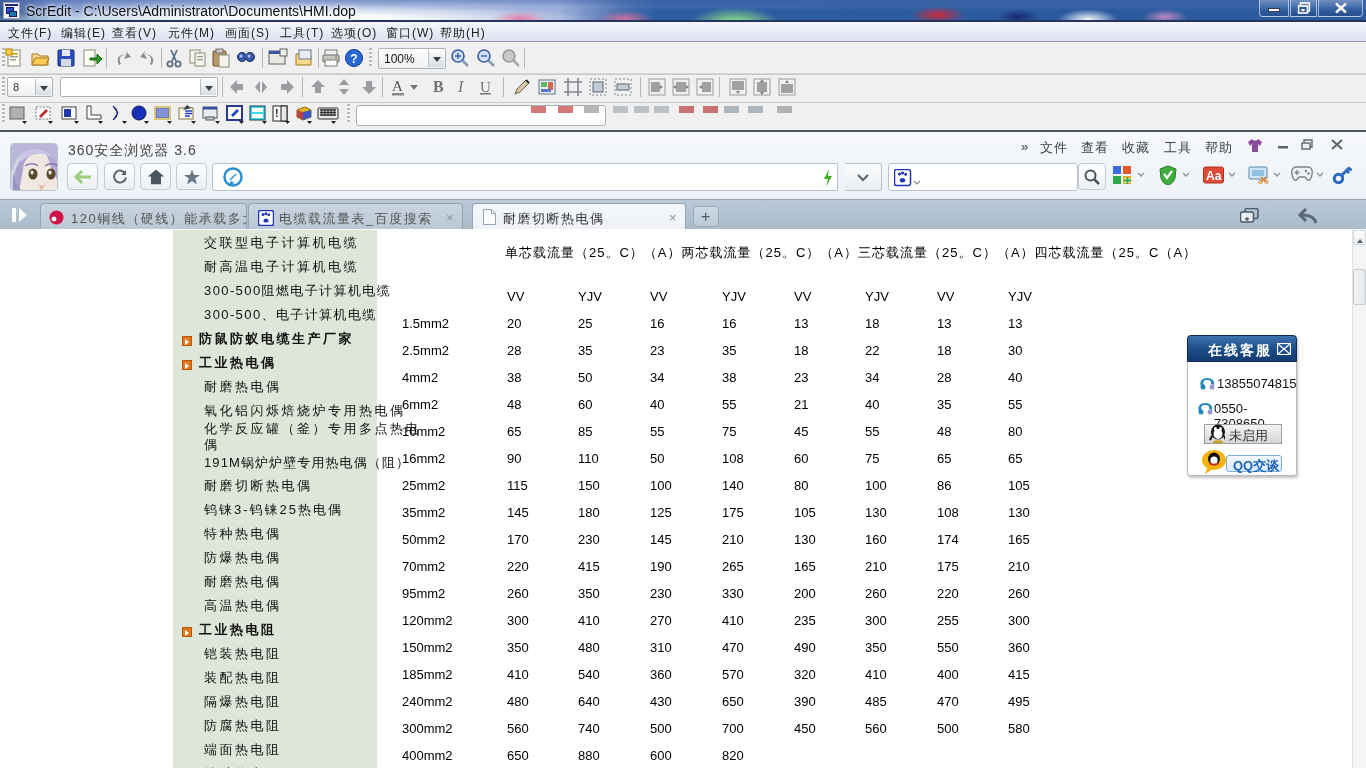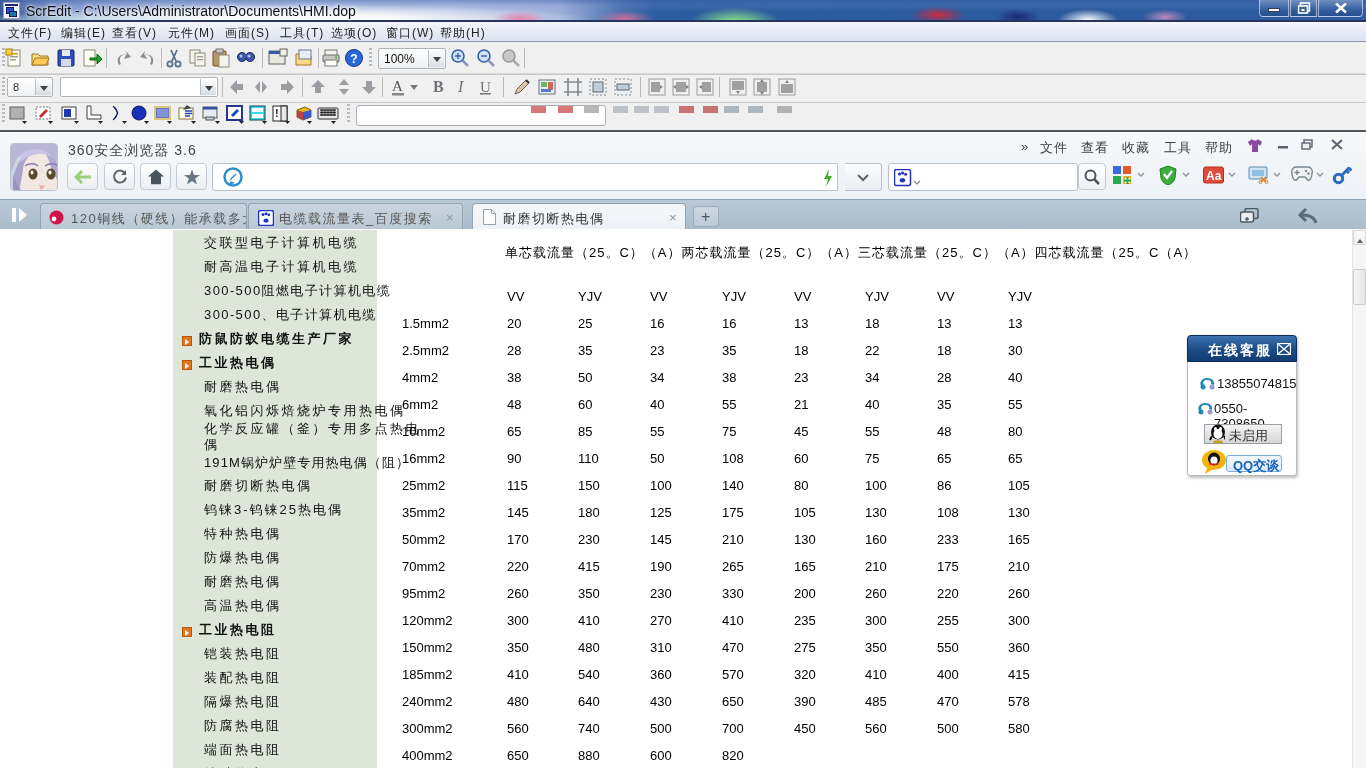--- a/index.html
+++ b/index.html
@@ -864,21 +864,21 @@
             <span class="c" style="left:1008px">130</span>
           </div>
       <div class="trow" style="top:303px">
             <span class="c" style="left:402px">50mm2</span>
             <span class="c" style="left:507px">170</span>
             <span class="c" style="left:578px">230</span>
             <span class="c" style="left:650px">145</span>
             <span class="c" style="left:722px">210</span>
             <span class="c" style="left:794px">130</span>
             <span class="c" style="left:865px">160</span>
-            <span class="c" style="left:937px">233</span>
+            <span class="c" style="left:937px">174</span>
             <span class="c" style="left:1008px">165</span>
           </div>
       <div class="trow" style="top:330px">
             <span class="c" style="left:402px">70mm2</span>
             <span class="c" style="left:507px">220</span>
             <span class="c" style="left:578px">415</span>
             <span class="c" style="left:650px">190</span>
             <span class="c" style="left:722px">265</span>
             <span class="c" style="left:794px">165</span>
             <span class="c" style="left:865px">210</span>
@@ -906,21 +906,21 @@
             <span class="c" style="left:865px">300</span>
             <span class="c" style="left:937px">255</span>
             <span class="c" style="left:1008px">300</span>
           </div>
       <div class="trow" style="top:411px">
             <span class="c" style="left:402px">150mm2</span>
             <span class="c" style="left:507px">350</span>
             <span class="c" style="left:578px">480</span>
             <span class="c" style="left:650px">310</span>
             <span class="c" style="left:722px">470</span>
-            <span class="c" style="left:794px">275</span>
+            <span class="c" style="left:794px">490</span>
             <span class="c" style="left:865px">350</span>
             <span class="c" style="left:937px">550</span>
             <span class="c" style="left:1008px">360</span>
           </div>
       <div class="trow" style="top:438px">
             <span class="c" style="left:402px">185mm2</span>
             <span class="c" style="left:507px">410</span>
             <span class="c" style="left:578px">540</span>
             <span class="c" style="left:650px">360</span>
             <span class="c" style="left:722px">570</span>
@@ -931,21 +931,21 @@
           </div>
       <div class="trow" style="top:465px">
             <span class="c" style="left:402px">240mm2</span>
             <span class="c" style="left:507px">480</span>
             <span class="c" style="left:578px">640</span>
             <span class="c" style="left:650px">430</span>
             <span class="c" style="left:722px">650</span>
             <span class="c" style="left:794px">390</span>
             <span class="c" style="left:865px">485</span>
             <span class="c" style="left:937px">470</span>
-            <span class="c" style="left:1008px">578</span>
+            <span class="c" style="left:1008px">495</span>
           </div>
       <div class="trow" style="top:492px">
             <span class="c" style="left:402px">300mm2</span>
             <span class="c" style="left:507px">560</span>
             <span class="c" style="left:578px">740</span>
             <span class="c" style="left:650px">500</span>
             <span class="c" style="left:722px">700</span>
             <span class="c" style="left:794px">450</span>
             <span class="c" style="left:865px">560</span>
             <span class="c" style="left:937px">500</span>

